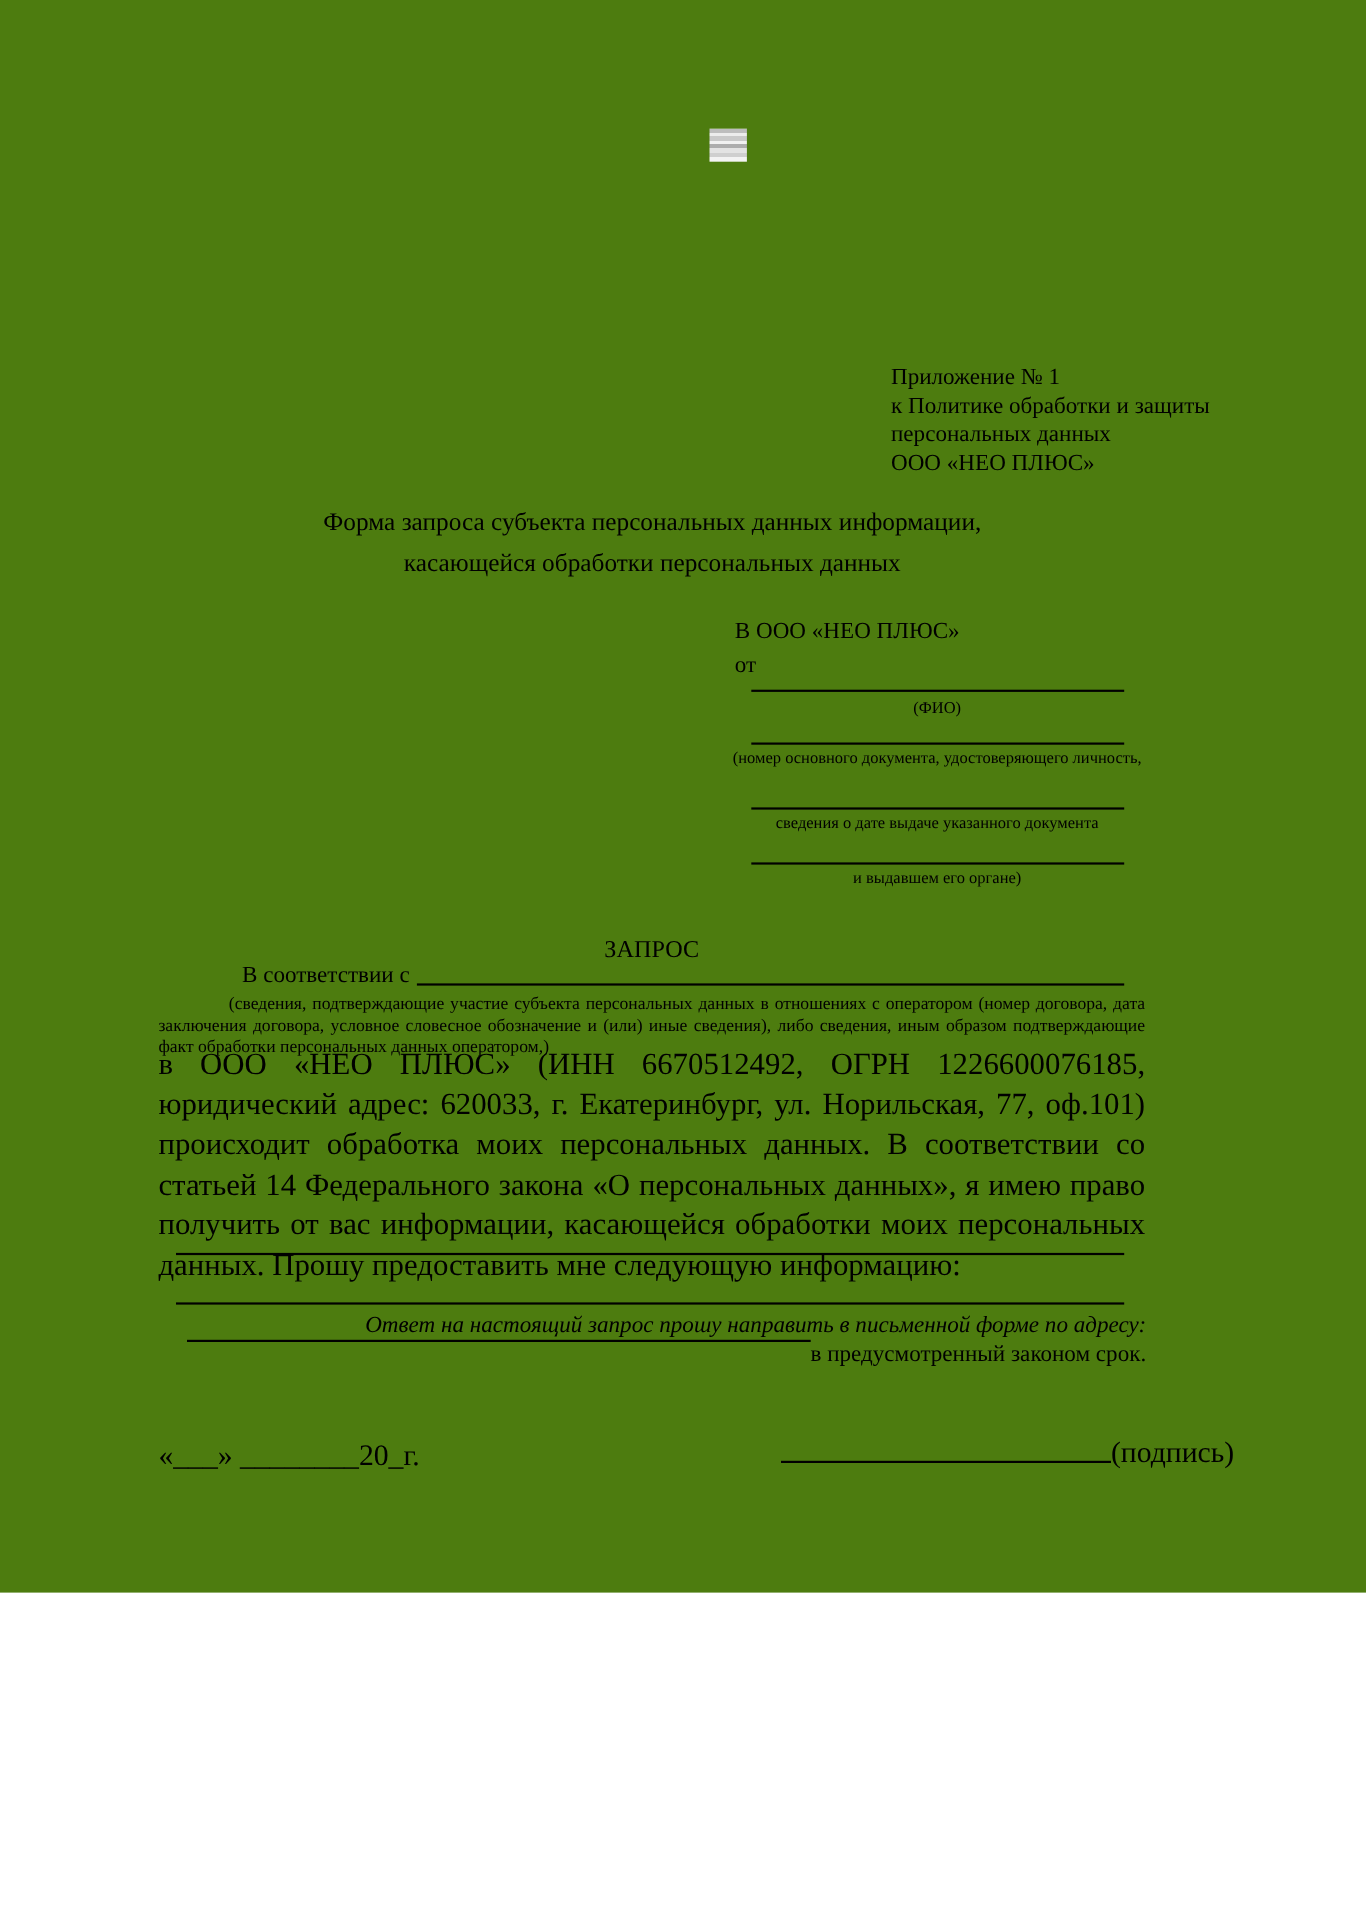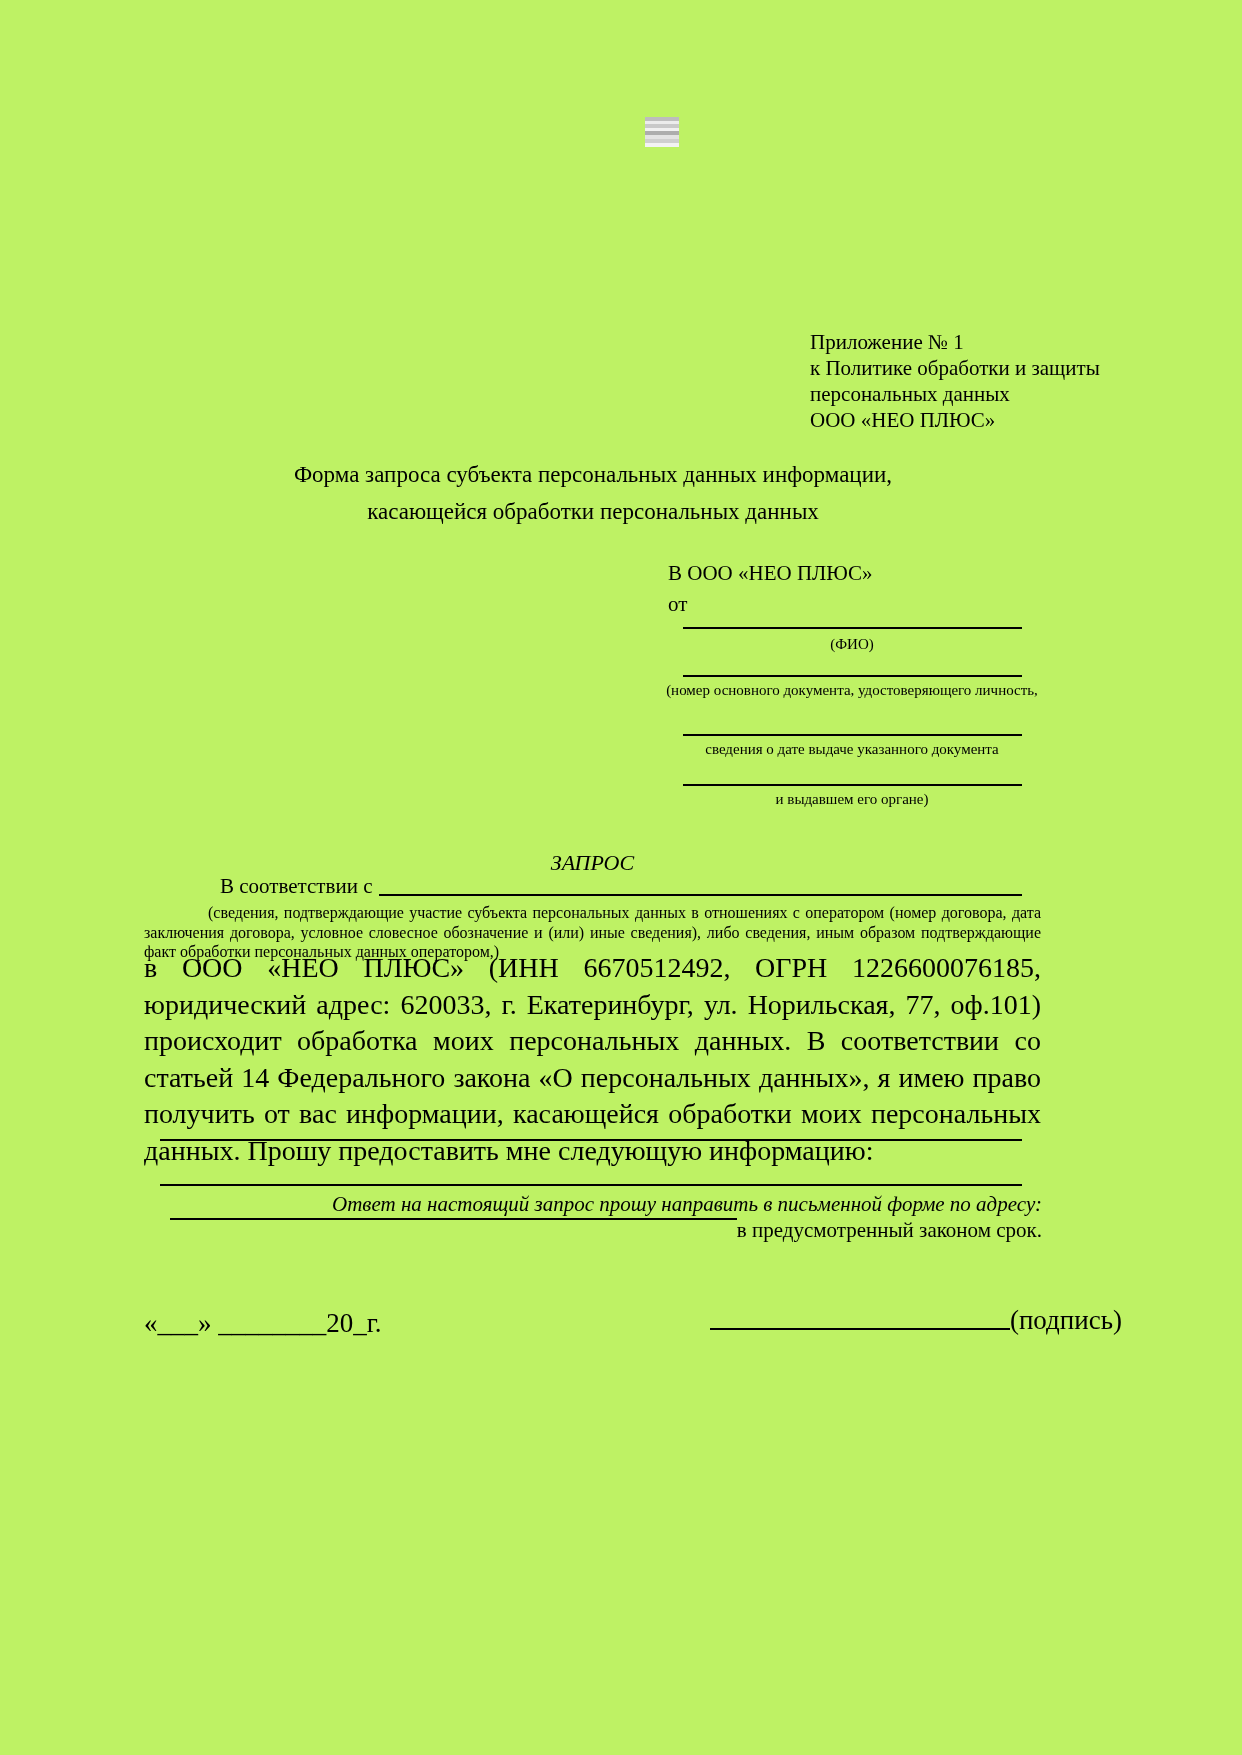--- a/index.html
+++ b/index.html
@@ -1,20 +1,20 @@
 <!DOCTYPE html>
 <html><head>
 <meta charset="utf-8">
 <style>
   html, body { margin: 0; padding: 0; background: #ffffff; }
   .page {
     position: relative;
     width: 1242px;
-    height: 1755px;
-    background: #bef264;
+    height: 1448px;
+    background: #4d7c0f;
     font-family: "Liberation Serif", serif;
     color: #000;
     overflow: hidden;
   }
   .abs { position: absolute; }
 
   
   .artifact {
     position: absolute;
     left: 645px; top: 117px;
@@ -45,21 +45,21 @@
   .field-line { left: 683px; width: 339px; }
 
   .caption {
     position: absolute;
     left: 602px; width: 500px;
     font-size: 15px; text-align: center; white-space: nowrap;
   }
 
   .zapros-heading {
     left: 144px; top: 850px; width: 897px;
-    font-size: 22px; text-align: center; font-style: italic;
+    font-size: 22px; text-align: center;
   }
 
   .intro-row {
     left: 220px; top: 874px; width: 802px;
     display: flex; 
     font-size: 21px; line-height: 25px;
   }
   .intro-row .fill-line { flex: 1; border-bottom: 2px solid #000; margin-left: 6px; margin-bottom: 3px; }
 
   .footnote {

